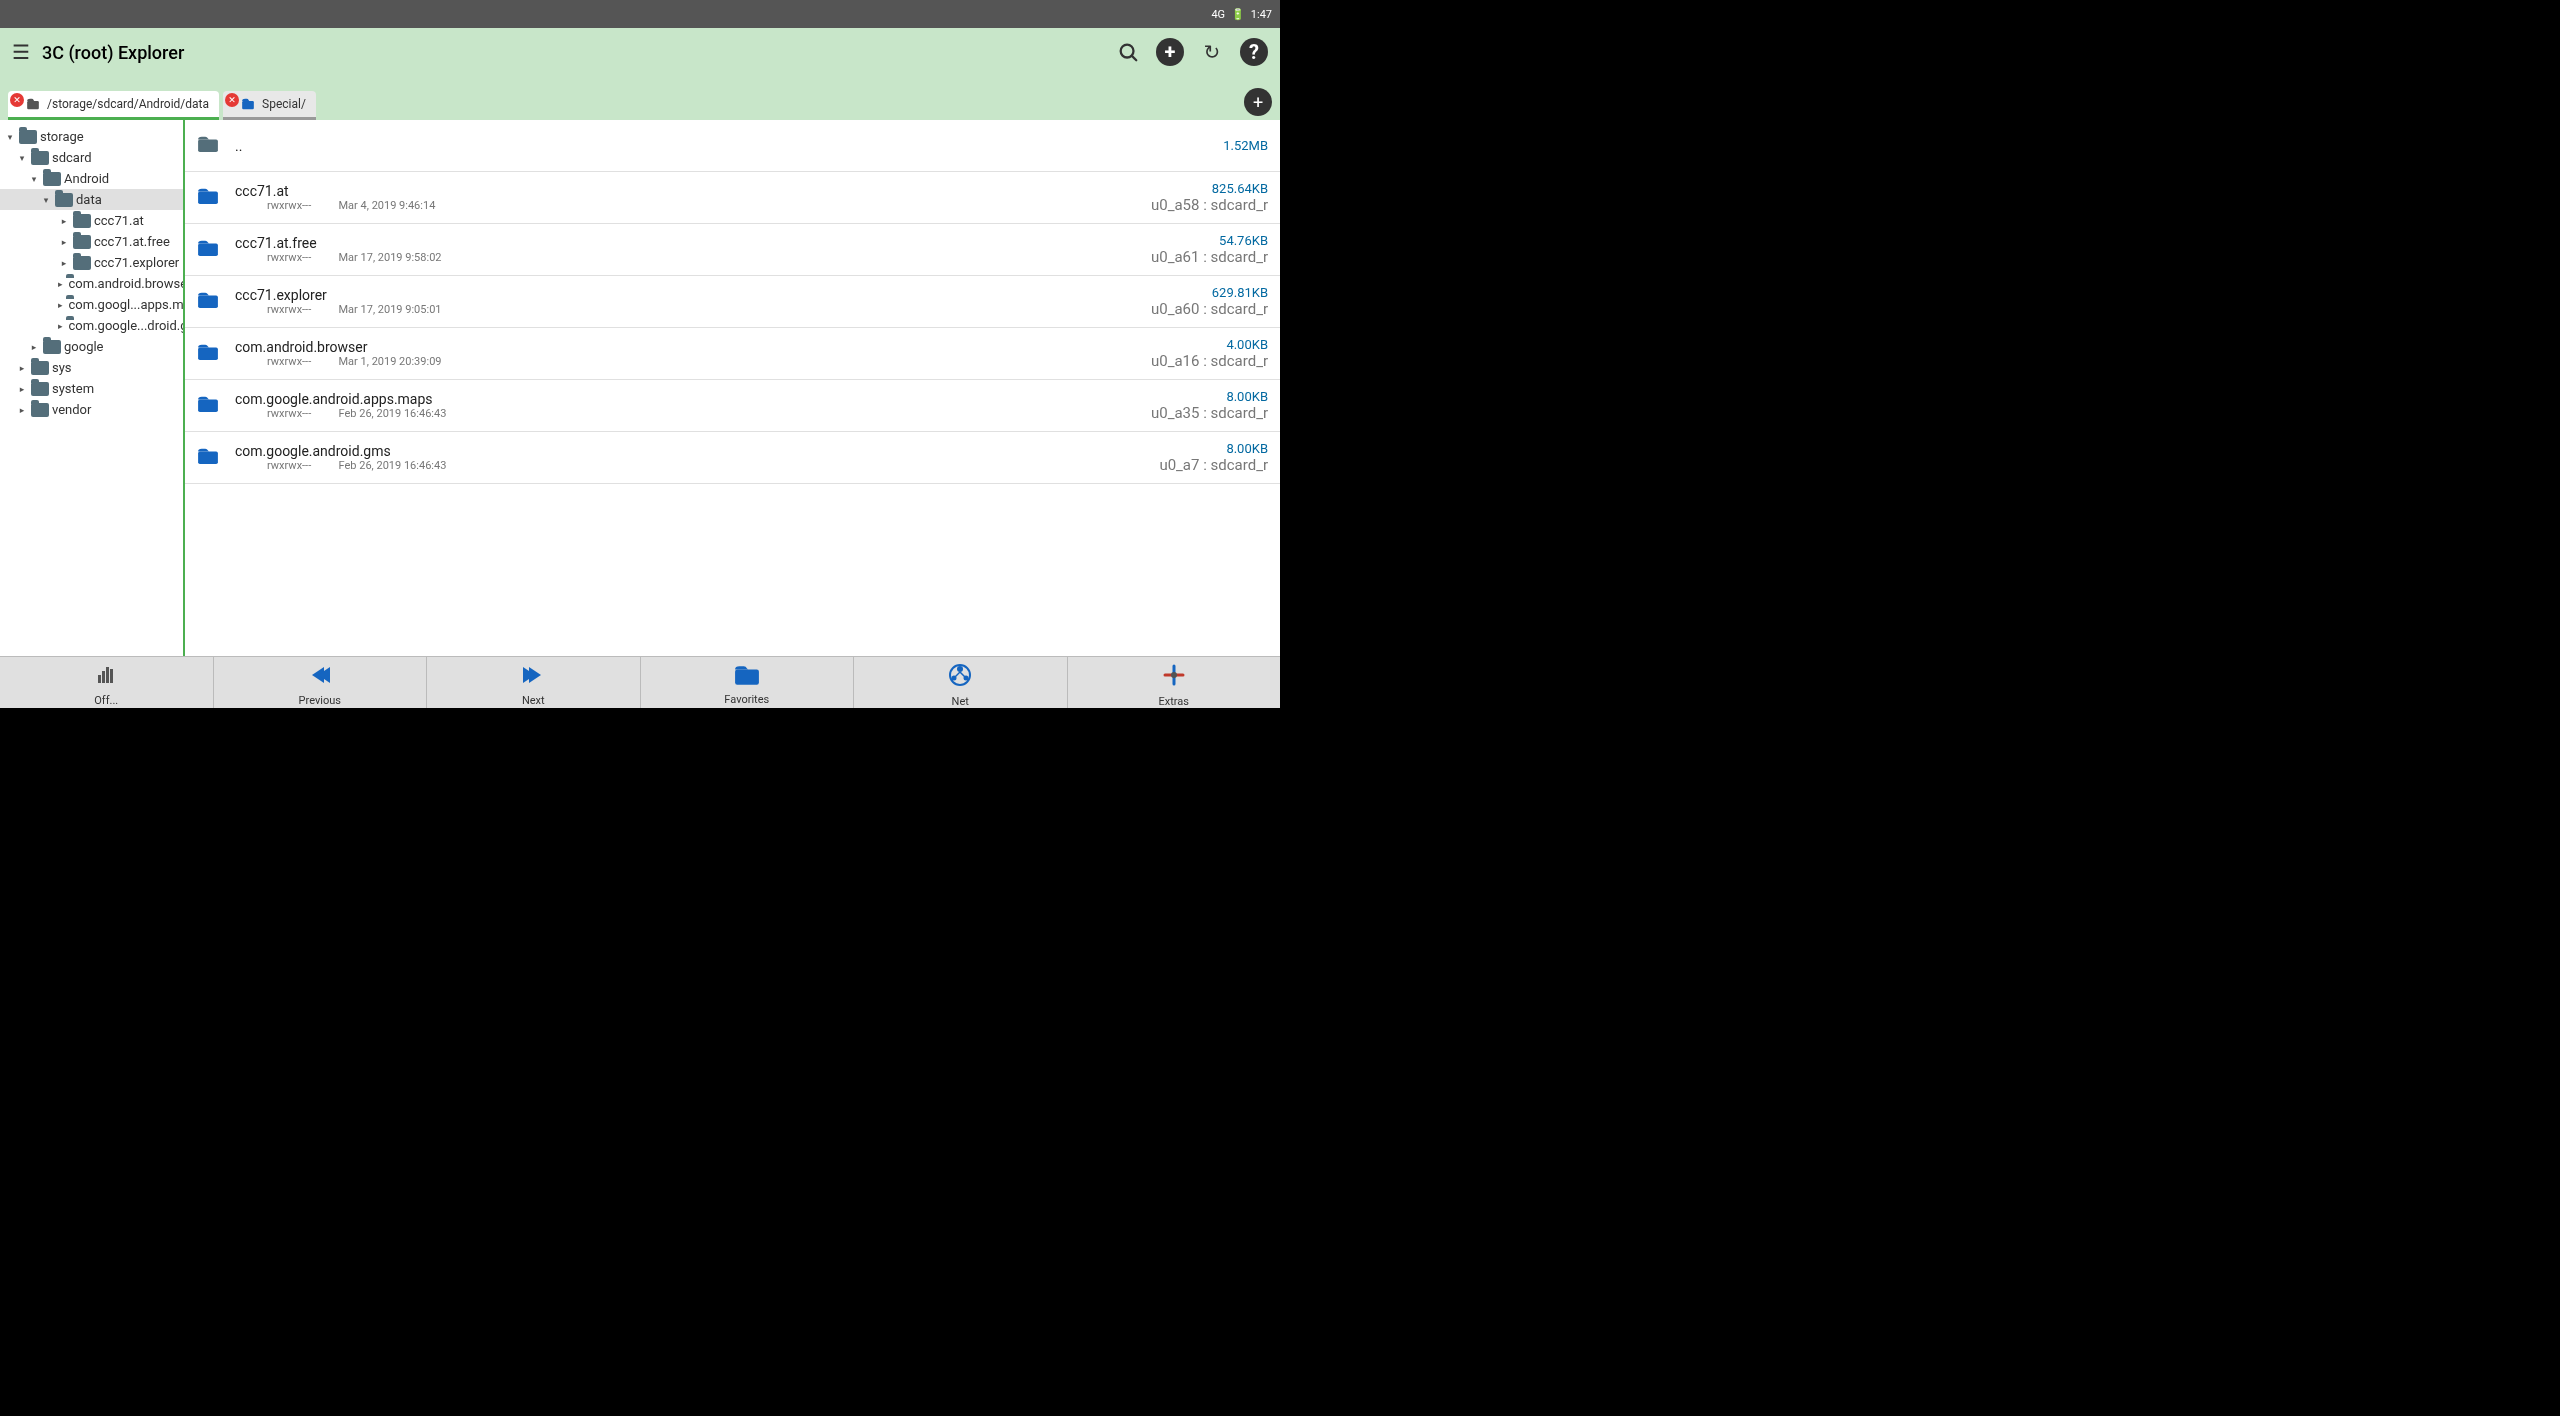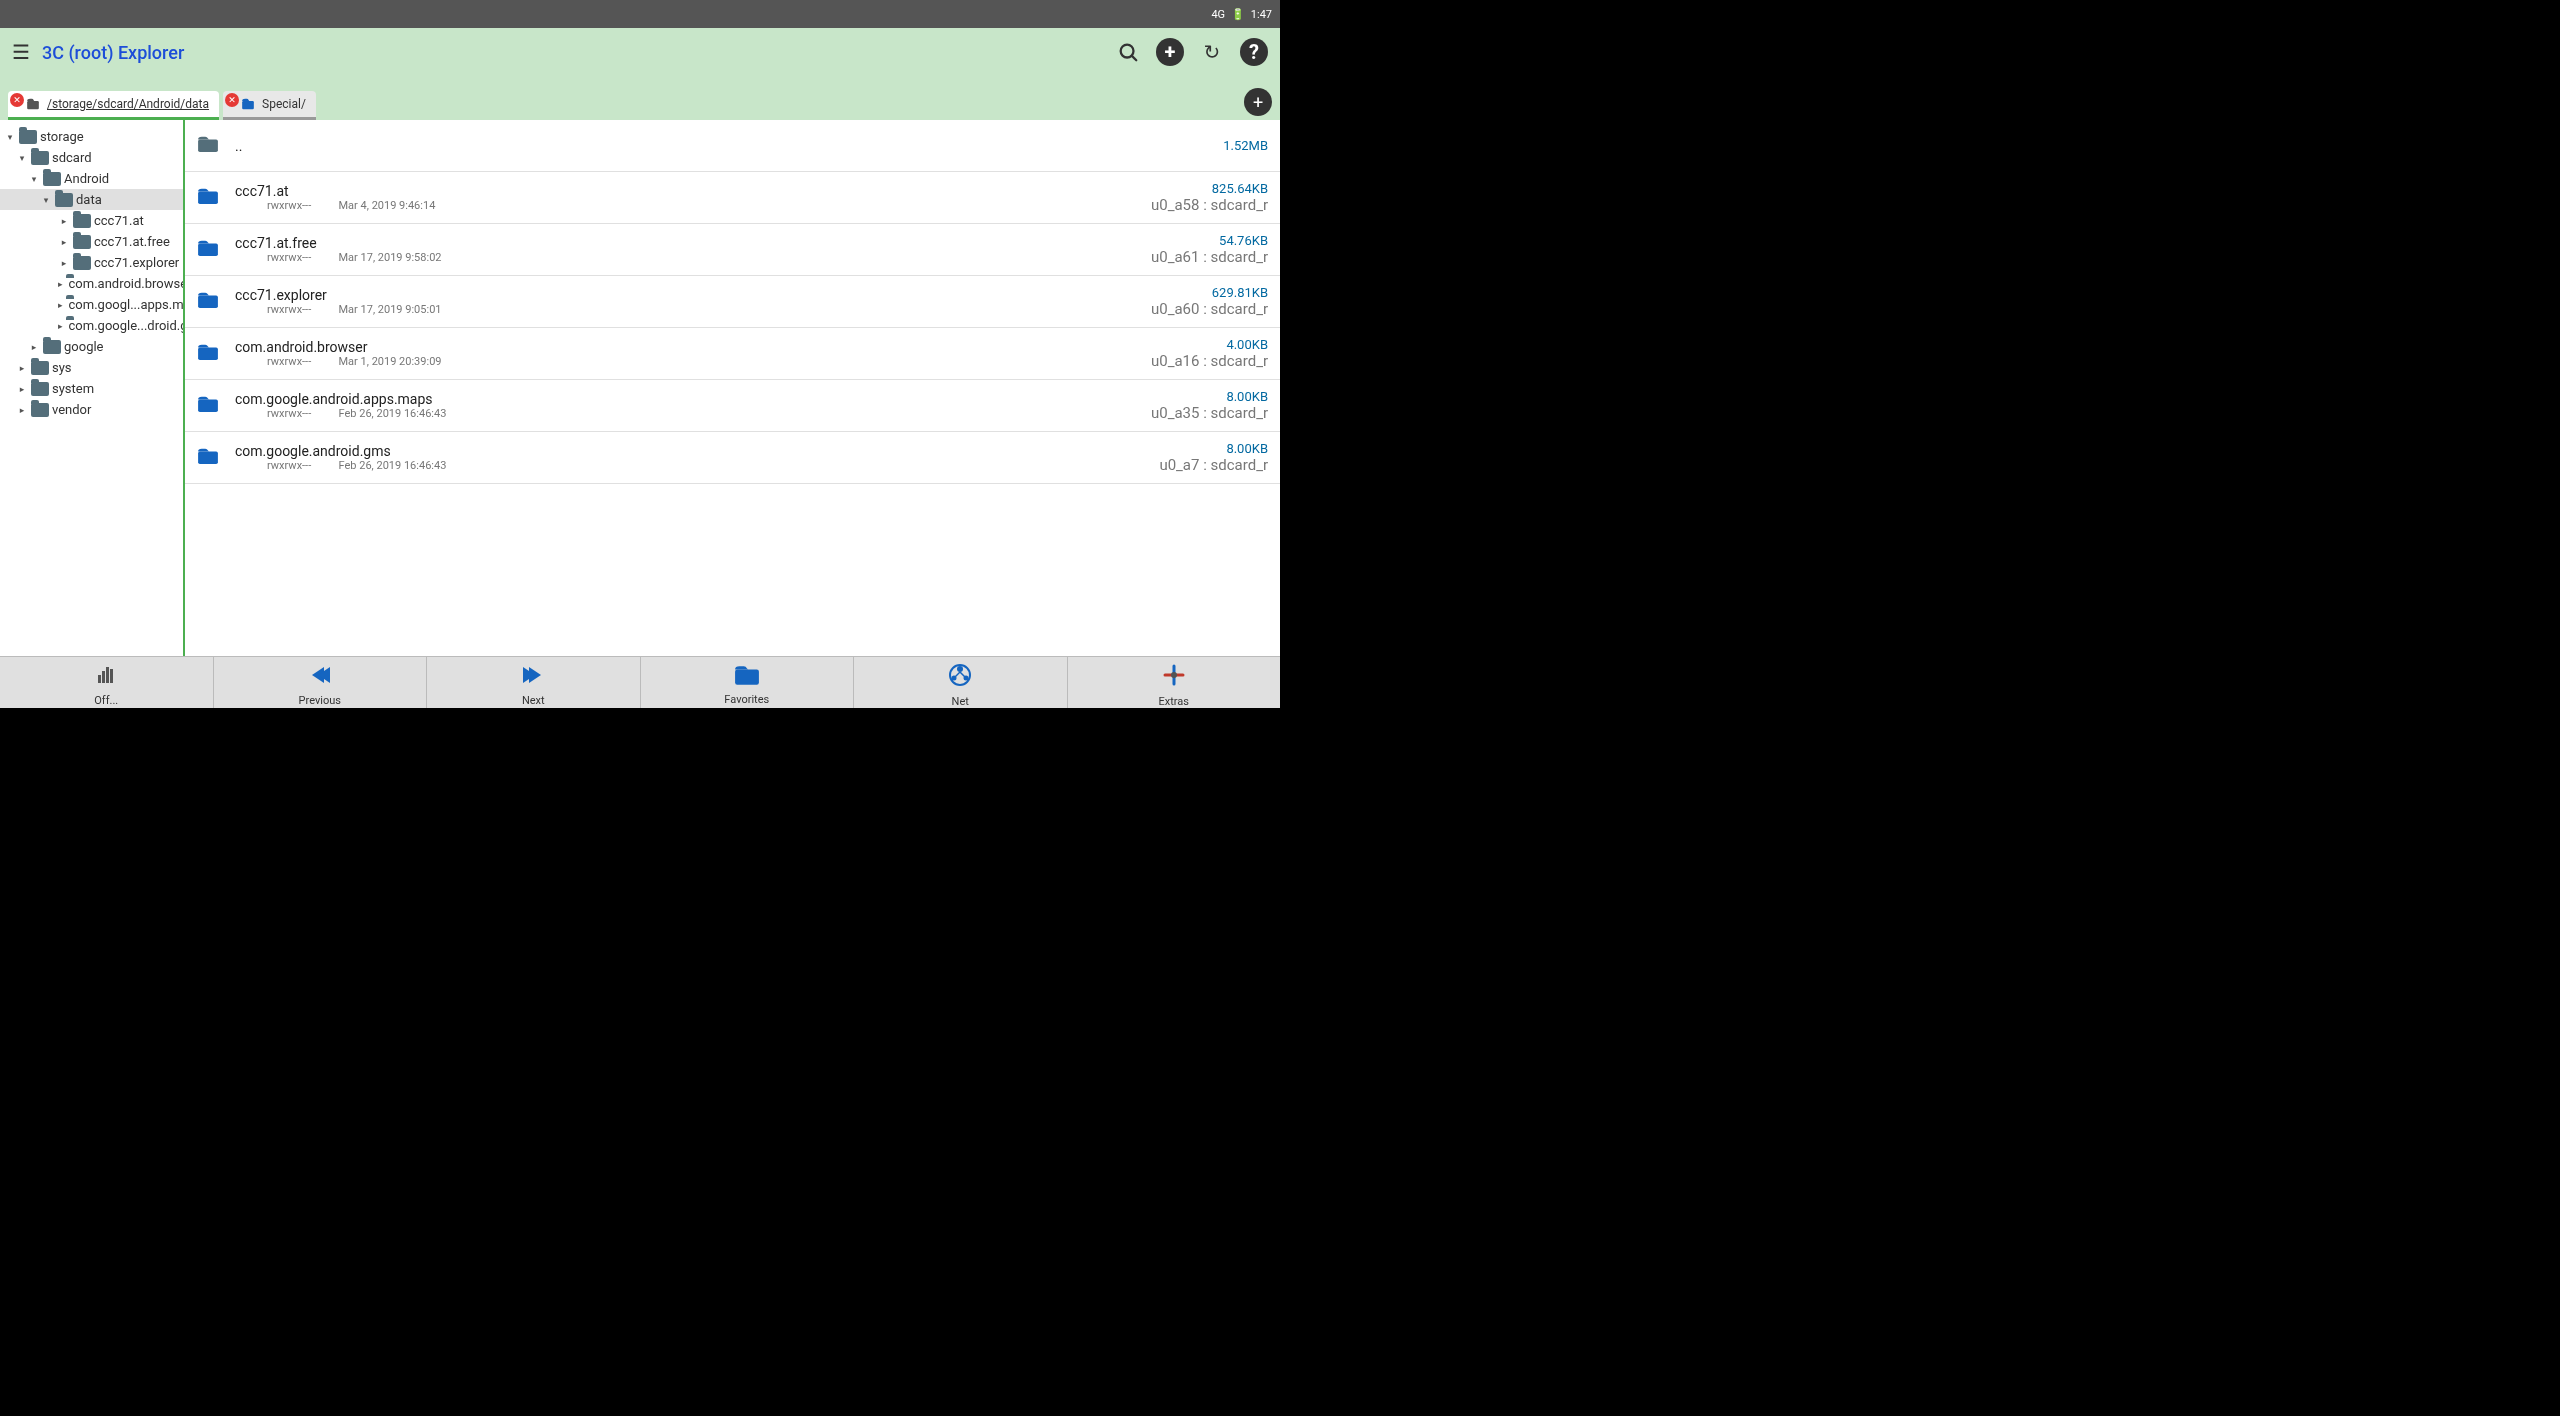--- a/index.html
+++ b/index.html
@@ -36,21 +36,21 @@
     }
     #app-bar .menu-icon {
       font-size: 20px;
       cursor: pointer;
       color: #333;
     }
     #app-title {
       flex: 1;
       font-size: 18px;
       font-weight: 500;
-      color: #1d4ed8;
+      color: #000000;
     }
     #app-bar .action-icons {
       display: flex;
       gap: 14px;
       align-items: center;
     }
     .action-icon {
       width: 28px;
       height: 28px;
       cursor: pointer;
@@ -304,21 +304,21 @@
   </div>
 </div>
 
 <div id="tab-bar">
   <div class="tab" style="padding-left:18px;">
     <span class="tab-close">✕</span>
     <svg width="14" height="14" viewBox="0 0 24 24" fill="#333" style="margin-right:3px;">
         <rect x="2" y="7" width="20" height="14" rx="2" fill="#555"></rect>
         <path d="M2 7 Q2 3 7 3 L10 3 Q12 3 13 5 L14 7Z" fill="#555"></path>
       </svg>
-    <span style="font-size:12px;text-decoration:underline;">/storage/sdcard/Android/data</span>
+    <span style="font-size:12px;">/storage/sdcard/Android/data</span>
   </div>
   <div class="tab" style="padding-left:18px; border-bottom-color:#999; background:#e8e8e8;">
     <span class="tab-close">✕</span>
     <svg width="14" height="14" viewBox="0 0 24 24" style="margin-right:3px;">
         <rect x="2" y="7" width="20" height="14" rx="2" fill="#1565c0"></rect>
         <path d="M2 7 Q2 3 7 3 L10 3 Q12 3 13 5 L14 7Z" fill="#1565c0"></path>
       </svg>
     <span style="font-size:12px;">Special/</span>
   </div>
   <div class="tab-add">+</div>

